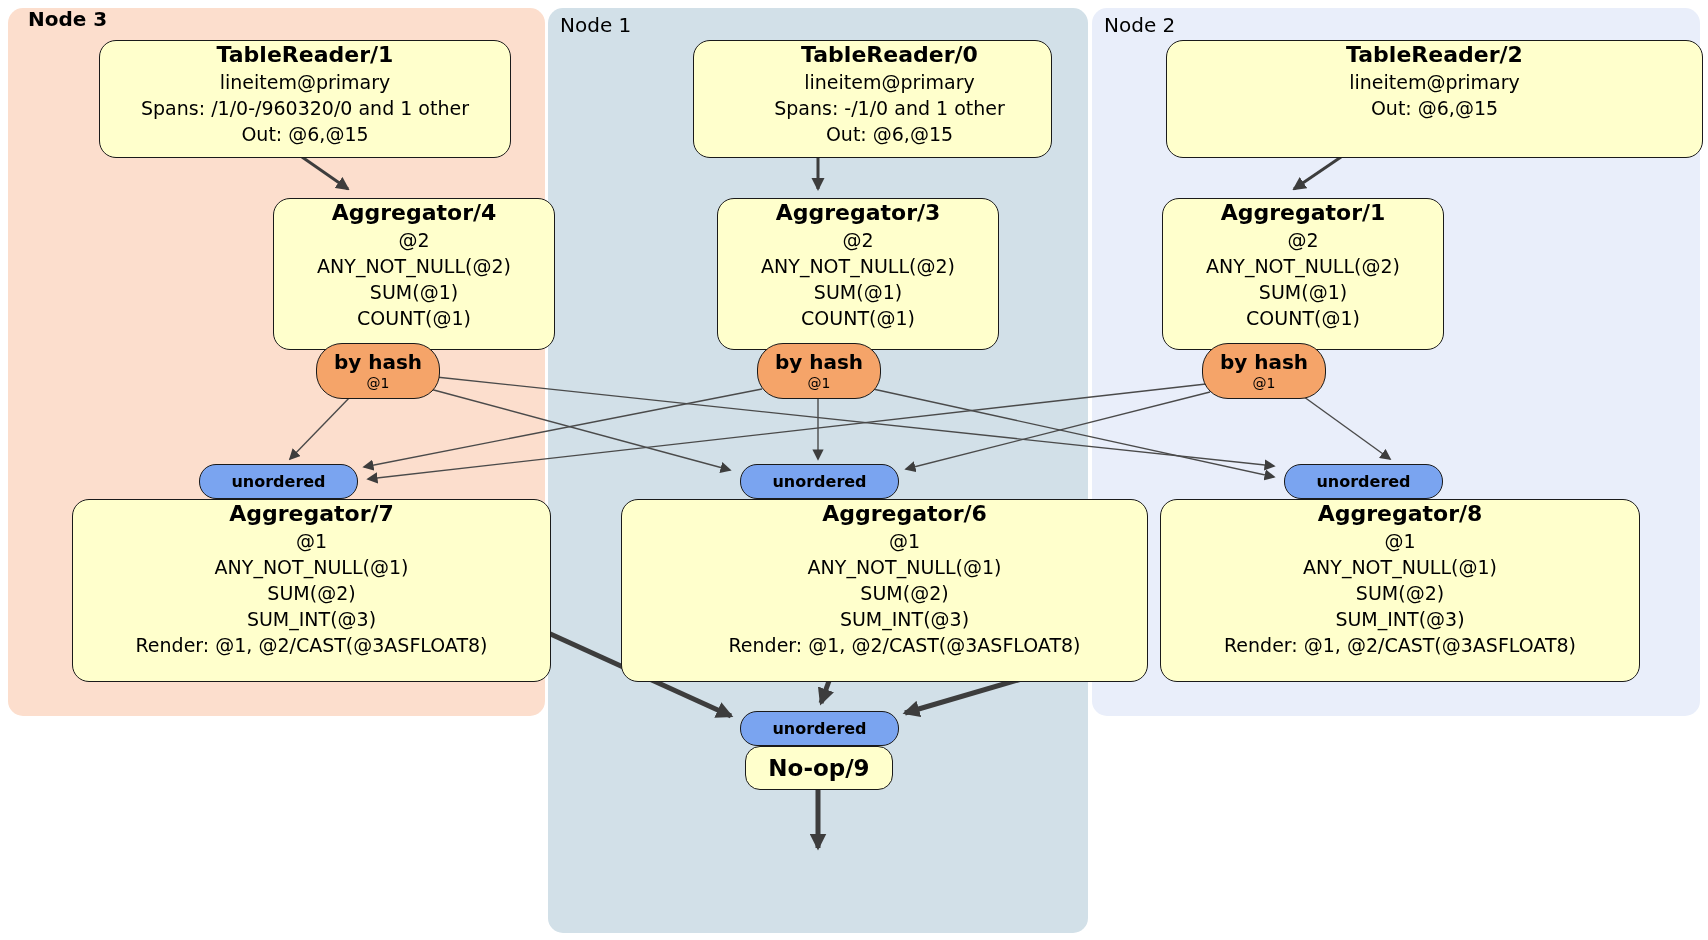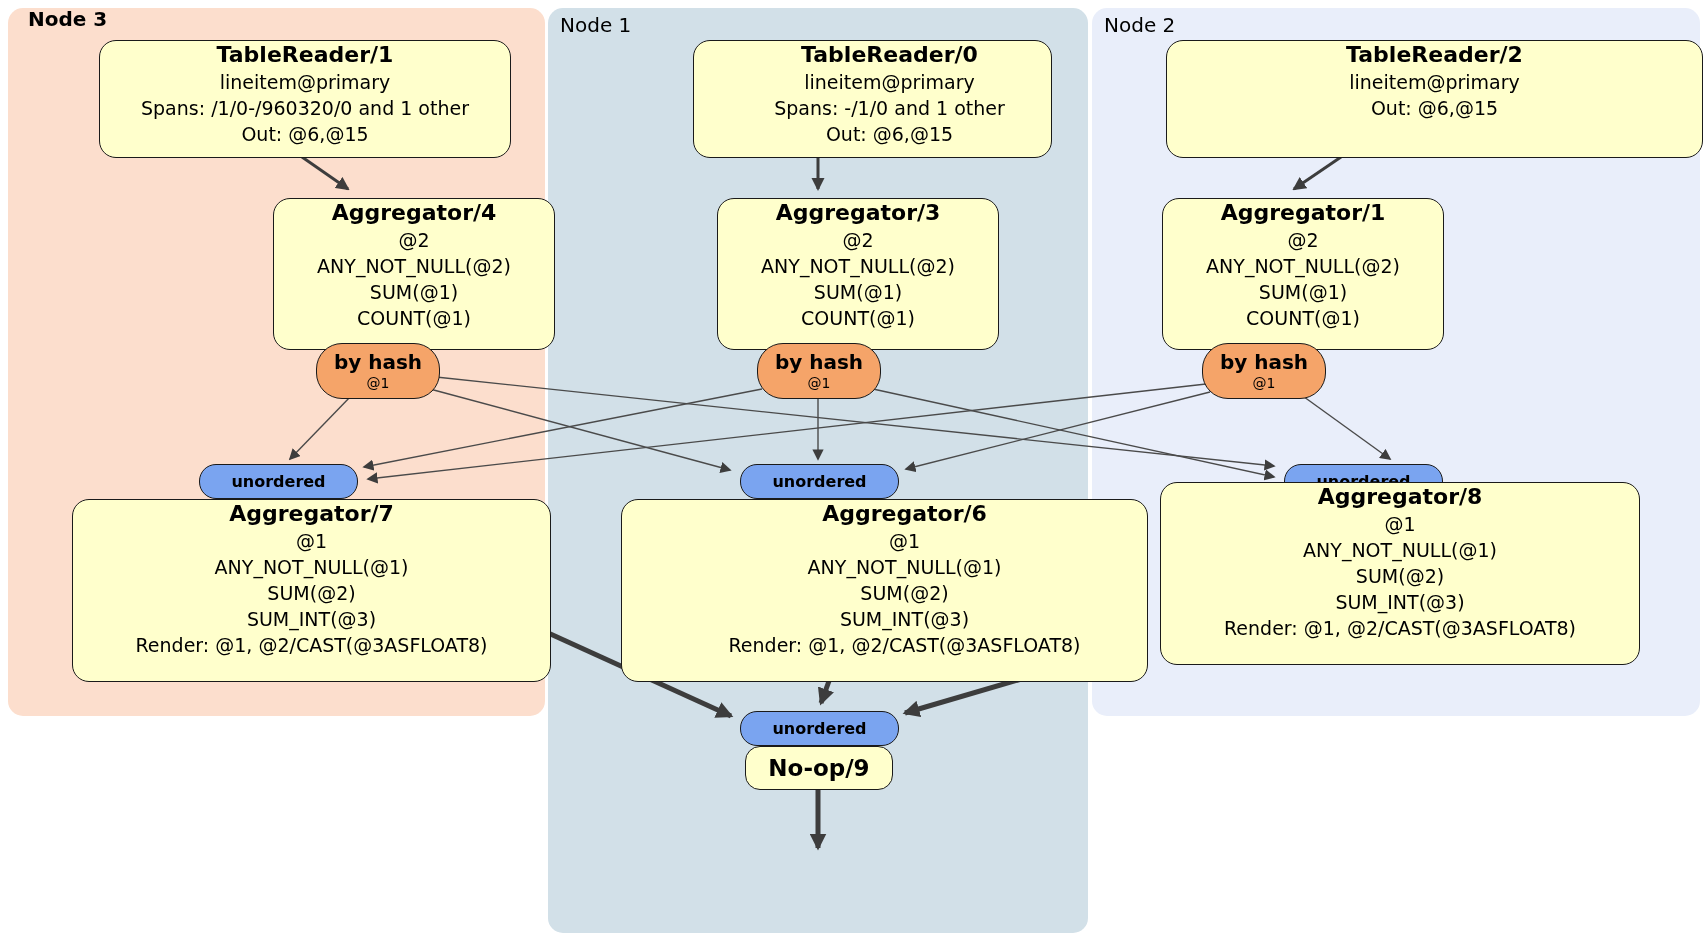--- a/index.html
+++ b/index.html
@@ -137,21 +137,21 @@
     <div class="pline">@2</div>
     <div class="pline">ANY_NOT_NULL(@2)</div>
     <div class="pline">SUM(@1)</div>
     <div class="pline">COUNT(@1)</div>
   </div>
   <div class="router" style="left:1202px;top:343px;width:122px;height:54px;">
     <div class="rlabel">by hash</div>
     <div class="rkey">@1</div>
   </div>
   <div class="sync" style="left:1284px;top:464px;width:157px;height:33px;">unordered</div>
-  <div class="pbox" style="left:1124px;top:482px;width:478px;height:181px;">
+  <div class="pbox" style="left:1124px;top:499px;width:478px;height:181px;">
     <div class="ptitle">Aggregator/8</div>
     <div class="pline">@1</div>
     <div class="pline">ANY_NOT_NULL(@1)</div>
     <div class="pline">SUM(@2)</div>
     <div class="pline">SUM_INT(@3)</div>
     <div class="pline">Render: @1, @2/CAST(@3ASFLOAT8)</div>
   </div>
 
 </div>
 

